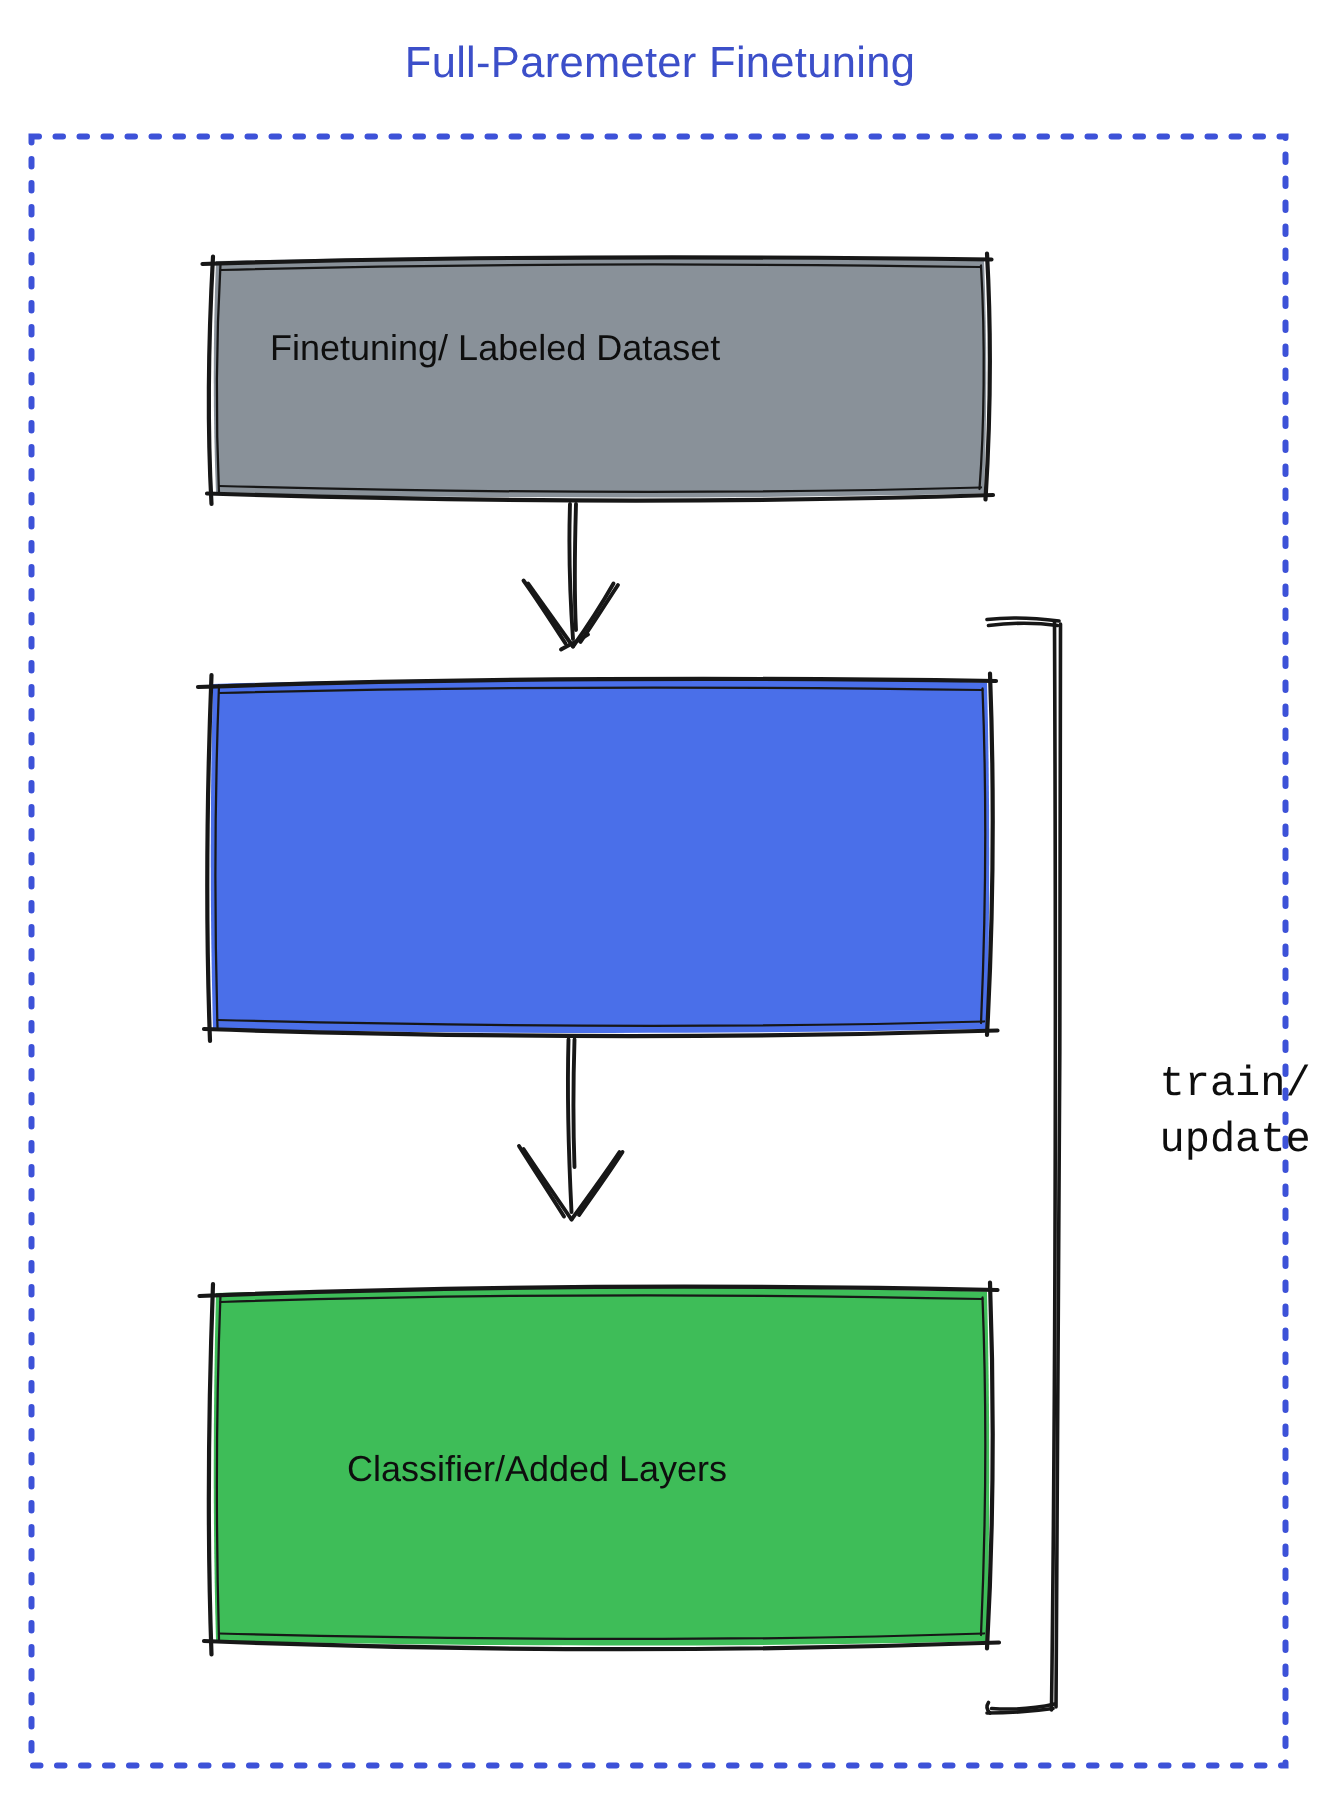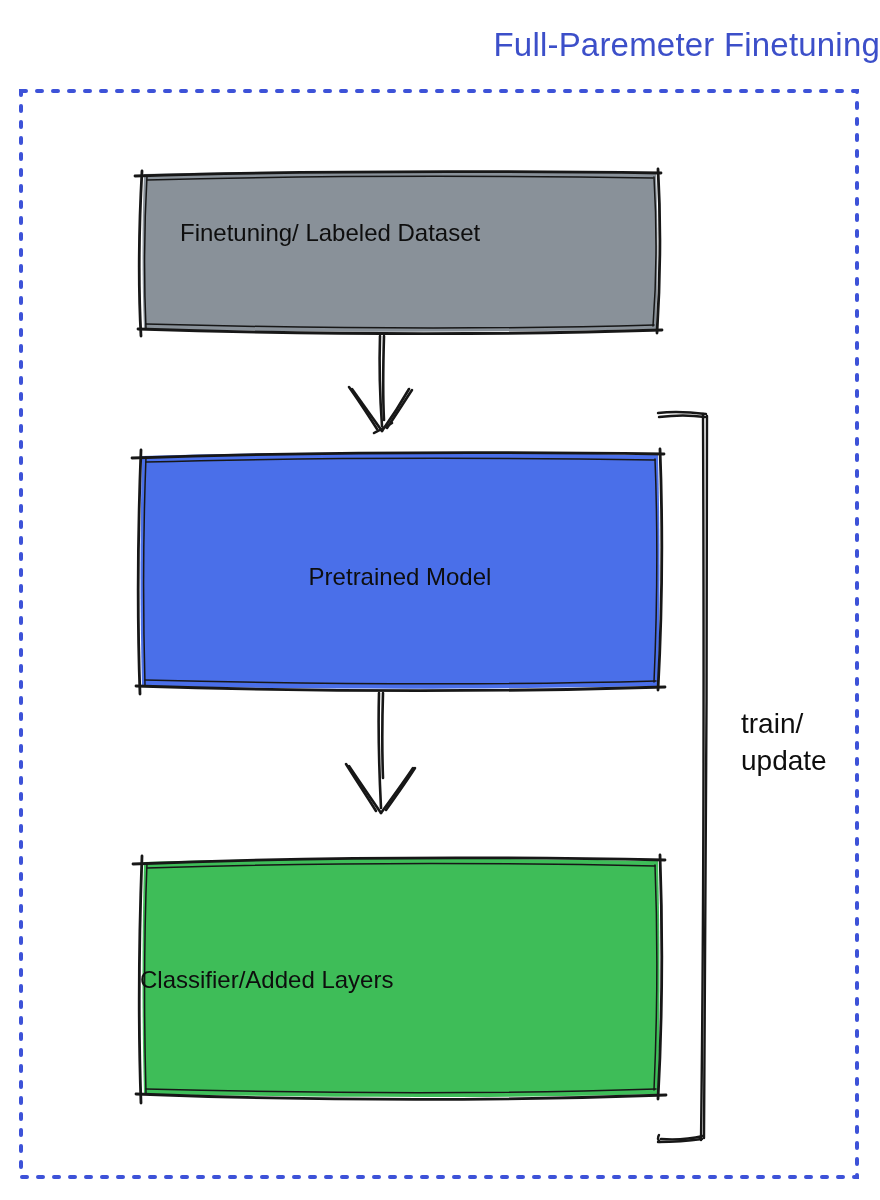--- a/index.html
+++ b/index.html
@@ -8,36 +8,36 @@
     width: 880px;
     height: 1200px;
     background: #ffffff;
     font-family: "Liberation Sans", sans-serif;
     overflow: hidden;
   }
   .canvas svg { position: absolute; left: 0; top: 0; }
   .page-title {
     position: absolute;
     left: 0; right: 0; top: 26px;
-    text-align: right;
-    font-size: 33px;
+    text-align: center;
+    font-size: 29px;
     color: #3C4FC9;
     letter-spacing: 0.2px;
   }
   .label {
     position: absolute;
     color: #0e0e0e;
     font-size: 24px;
     line-height: 32px;
     white-space: nowrap;
   }
   .label-dataset { left: 180px; top: 217px; }
   .label-pretrained { left: 138px; top: 561px; width: 524px; text-align: center; }
-  .label-classifier { left: 140px; top: 964px; width: 436px; text-align: left; }
-  .label-train-update { left: 741px; top: 705px; font-size: 28px; line-height: 37px; }
+  .label-classifier { left: 140px; top: 964px; width: 436px; text-align: center; }
+  .label-train-update { left: 773px; top: 705px; font-size: 28px; line-height: 37px; font-family: Liberation Mono, monospace; }
   .label-train-update span { display: block; }
 </style>
 </head>
 <body>
 
 <div class="canvas">
 
   <svg width="880" height="1200" viewBox="0 0 880 1200">
 
     <rect x="21" y="91" width="836" height="1086" fill="none" stroke-width="4" stroke-dasharray="5 11" stroke-linecap="round" stroke="#3D52D8"></rect>
@@ -118,21 +118,20 @@
       <path d="M703,1136 C690,1139 676,1140 661,1139"></path>
       <path d="M660,1142 C658,1140 657,1138 659,1135"></path>
     </g>
 
   </svg>
 
   <div class="page-title">Full-Paremeter Finetuning</div>
 
   <div class="label label-dataset">Finetuning/ Labeled Dataset</div>
 
-  <div class="label label-pretrained">Pretrained Model</div>
 
   <div class="label label-classifier">Classifier/Added Layers</div>
 
   <div class="label label-train-update">
     <span>train/</span>
     <span>update</span>
   </div>
 
 </div>
 

